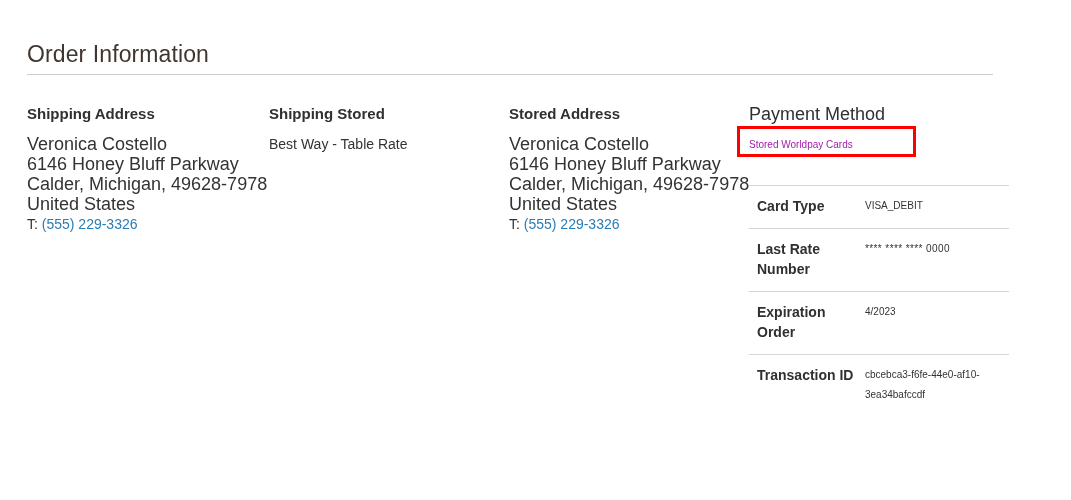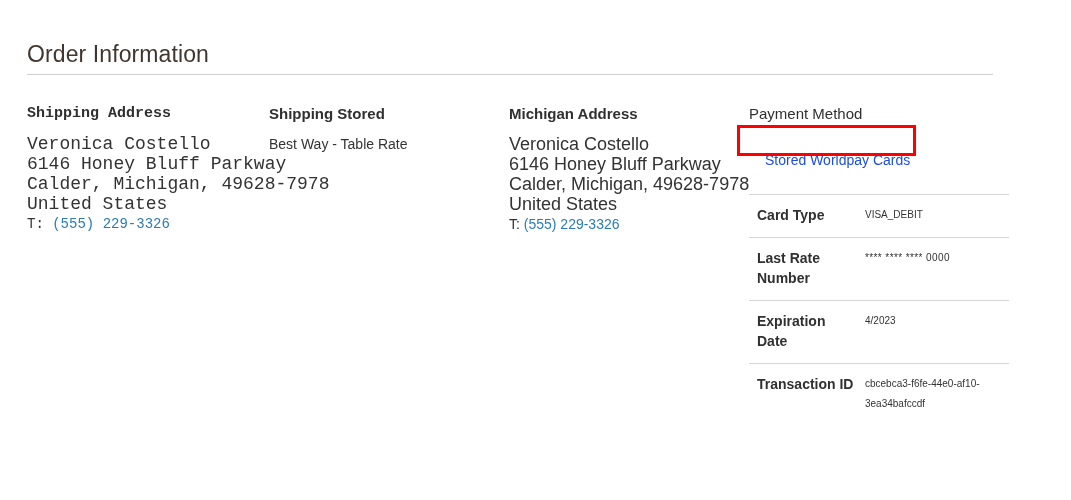--- a/index.html
+++ b/index.html
@@ -50,36 +50,36 @@
   .cols {
     position: absolute;
     left: 0;
     top: 92px;
     width: 1071px;
   }
   .col {
     position: absolute;
     top: 0;
   }
-  .col-shipping-address { left: 27px; width: 230px; font-family: Liberation Mono, monospace; }
+  .col-shipping-address { left: 27px; width: 230px; }
   .col-shipping-method  { left: 269px; width: 230px; }
   .col-billing-address  { left: 509px; width: 230px; }
   .col-payment-method   { left: 749px; width: 262px; }
 
   .col-heading {
     font-size: 15px;
     font-weight: bold;
     color: #303030;
     line-height: 20px;
     margin: 0 0 10px 0;
     white-space: nowrap;
   }
   .col-payment-method .col-heading {
     font-weight: normal;
-    font-size: 15px;
+    font-size: 18px;
     color: #303030;
   }
 
   .addr-line {
     font-size: 18px;
     line-height: 20px;
     color: #333333;
     white-space: nowrap;
   }
   .plain-text {
@@ -98,41 +98,41 @@
     text-decoration: none;
     margin-top: 11px;
   }
 
   
   .pm-title-wrap {
     position: relative;
     display: inline-block;
   }
   .pm-title {
-    font-size: 14px;
-    line-height: 20px;
-    color: #1d4ed8;
+    font-size: 10px;
+    line-height: 20px;
+    color: #a21caf;
     white-space: nowrap;
     padding: 0;
-    margin: 16px;
+    margin: 0;
   }
   .highlight-box {
     position: absolute;
     left: -12px;
     top: -9px;
     width: 173px;
     height: 25px;
     border: 3px solid #ff0000;
     box-sizing: content-box;
     pointer-events: none;
   }
 
   
   .pm-table {
-    margin-top: 8px;
+    margin-top: 30px;
     border-collapse: collapse;
     width: 252px;
     table-layout: fixed;
   }
   .pm-table tr {
     border-top: 1px solid #d6d6d6;
   }
   .pm-table tr:first-child {
     border-top: 1px solid #d6d6d6;
   }
@@ -183,21 +183,21 @@
         <a class="tel-link" href="#">(555) 229-3326</a>
       </div>
     </div>
 
     <div class="col col-shipping-method">
       <div class="col-heading">Shipping Stored</div>
       <div class="plain-text">Best Way - Table Rate</div>
     </div>
 
     <div class="col col-billing-address">
-      <div class="col-heading">Michigan Address</div>
+      <div class="col-heading">Stored Address</div>
       <div class="addr-line">Veronica Costello</div>
       <div class="addr-line">6146 Honey Bluff Parkway</div>
       <div class="addr-line">Calder, Michigan, 49628-7978</div>
       <div class="addr-line">United States</div>
       <div class="tel-line">
         <span>T:</span>
         <a class="tel-link" href="#">(555) 229-3326</a>
       </div>
     </div>
 
@@ -213,21 +213,21 @@
         <tbody>
           <tr>
             <th>Card Type</th>
             <td>VISA_DEBIT</td>
           </tr>
           <tr>
             <th>Last Rate Number</th>
             <td class="mask">**** **** **** 0000</td>
           </tr>
           <tr>
-            <th>Expiration Date</th>
+            <th>Expiration Order</th>
             <td>4/2023</td>
           </tr>
           <tr>
             <th>Transaction ID</th>
             <td>cbcebca3-f6fe-44e0-af10-3ea34bafccdf</td>
           </tr>
         </tbody>
       </table>
     </div>
 

